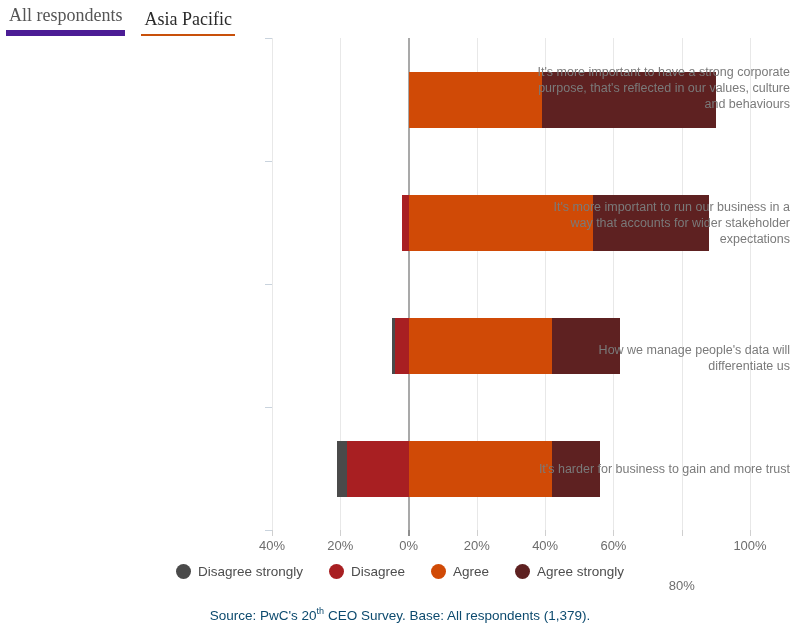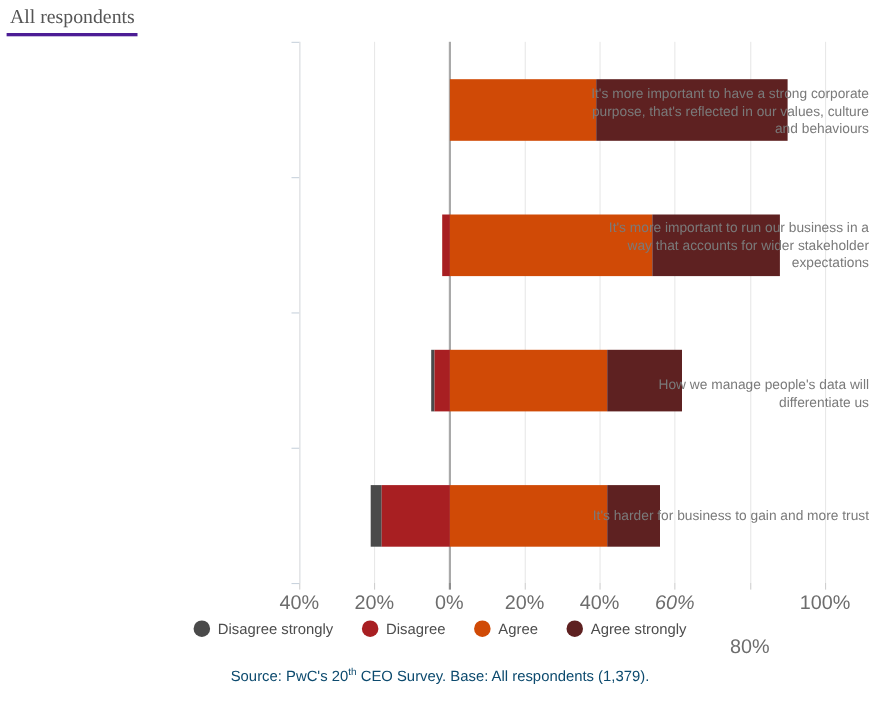--- a/index.html
+++ b/index.html
@@ -23,21 +23,21 @@
   }
   .tab {
     font-family: "Liberation Serif", serif;
     font-size: 18px;
     line-height: 22px;
     padding: 0 3px 4px 3px;
     color: #4a4a4a;
     cursor: pointer;
     white-space: nowrap;
   }
-  .tab.inactive { border-bottom: 3px solid #4c1d95; color: #555; }
+  .tab.inactive { border-bottom: 6px solid #4c1d95; color: #555; }
   .tab.active   { border-bottom: 2px solid #C8500A; color: #2b2b2b; }
 
   
   .plot {
     position: absolute;
     left: 272px; top: 38px;
     width: 478px; height: 492px;
   }
   .yaxis-line {
     position: absolute; left: 0; top: 0;
@@ -60,21 +60,21 @@
   }
   .xtick {
     position: absolute; top: 492px;
     width: 1px; height: 6px;
     background: #cfcfcf;
   }
   .xtick.zero { background: #8e8e8e; width: 2px; }
   .xlabel {
     position: absolute;
     top: 500px;
-    font-size: 18px;
+    font-size: 13px;
     color: #6d6d6d;
     transform: translateX(-50%);
     white-space: nowrap;
   }
 
   
   .bar-seg {
     position: absolute;
     height: 56px;
   }
@@ -116,20 +116,21 @@
   }
   .source sup { font-size: 9px; vertical-align: super; }
 </style>
 </head>
 <body>
 
 <div id="root">
 
   <div class="tabs">
     <div class="tab inactive">All respondents</div>
+    <div class="tab active">Asia Pacific</div>
   </div>
 
   <div class="plot" id="plot">
     <div class="yaxis-line"></div>
   <div class="gridline" style="left: 0px;"></div>
       <div class="xtick" style="left: 0px;"></div>
       <div class="xlabel" style="left: 0px;">40%</div>
       <div class="gridline" style="left: 68.2857px;"></div>
       <div class="xtick" style="left: 68.2857px;"></div>
       <div class="xlabel" style="left: 68.2857px;">20%</div>
@@ -137,21 +138,21 @@
       <div class="xtick zero" style="left: 135.571px;"></div>
       <div class="xlabel" style="left: 136.571px;">0%</div>
       <div class="gridline" style="left: 204.857px;"></div>
       <div class="xtick" style="left: 204.857px;"></div>
       <div class="xlabel" style="left: 204.857px;">20%</div>
       <div class="gridline" style="left: 273.143px;"></div>
       <div class="xtick" style="left: 273.143px;"></div>
       <div class="xlabel" style="left: 273.143px;">40%</div>
       <div class="gridline" style="left: 341.429px;"></div>
       <div class="xtick" style="left: 341.429px;"></div>
-      <div class="xlabel" style="left: 341.429px; font-style: italic;">60%</div>
+      <div class="xlabel" style="left: 341.429px;">60%</div>
       <div class="gridline" style="left: 409.714px;"></div>
       <div class="xtick" style="left: 409.714px;"></div>
       <div class="xlabel" style="left: 409.714px; margin-top: 40px;">80%</div>
       <div class="gridline" style="left: 478px;"></div>
       <div class="xtick" style="left: 478px;"></div>
       <div class="xlabel" style="left: 478px;">100%</div>
       <div class="ytick" style="top: 0px;"></div>
       <div class="ytick" style="top: 123px;"></div>
       <div class="ytick" style="top: 246px;"></div>
       <div class="ytick" style="top: 369px;"></div>
@@ -165,21 +166,21 @@
       <div class="bar-seg" title="Disagree: 4% — How we manage people's data will differentiate us" style="left: 122.914px; width: 13.6571px; top: 280px; background: rgb(168, 31, 34);"></div>
       <div class="bar-seg" title="Agree: 42% — How we manage people's data will differentiate us" style="left: 136.571px; width: 143.4px; top: 280px; background: rgb(208, 74, 6);"></div>
       <div class="bar-seg" title="Agree strongly: 20% — How we manage people's data will differentiate us" style="left: 279.971px; width: 68.2857px; top: 280px; background: rgb(94, 33, 33);"></div>
       <div class="bar-seg" title="Disagree strongly: 3% — It's harder for business to gain and keep trust" style="left: 64.8714px; width: 10.2429px; top: 403px; background: rgb(74, 74, 74);"></div>
       <div class="bar-seg" title="Disagree: 18% — It's harder for business to gain and keep trust" style="left: 75.1143px; width: 61.4571px; top: 403px; background: rgb(168, 31, 34);"></div>
       <div class="bar-seg" title="Agree: 42% — It's harder for business to gain and keep trust" style="left: 136.571px; width: 143.4px; top: 403px; background: rgb(208, 74, 6);"></div>
       <div class="bar-seg" title="Agree strongly: 14% — It's harder for business to gain and keep trust" style="left: 279.971px; width: 47.8px; top: 403px; background: rgb(94, 33, 33);"></div>
     </div>
 
   <div id="cat-labels">
-      <div class="cat-label" style="top: 39px; height: 123px; display: flex; align-items: center; justify-content: flex-end;">It's more important to have a strong corporate purpose, that's reflected in our values, culture and behaviours</div>
+      <div class="cat-label" style="top: 26px; height: 123px; display: flex; align-items: center; justify-content: flex-end;">It's more important to have a strong corporate purpose, that's reflected in our values, culture and behaviours</div>
       <div class="cat-label" style="top: 161px; height: 123px; display: flex; align-items: center; justify-content: flex-end;">It's more important to run our business in a way that accounts for wider stakeholder expectations</div>
       <div class="cat-label" style="top: 296px; height: 123px; display: flex; align-items: center; justify-content: flex-end;">How we manage people's data will differentiate us</div>
       <div class="cat-label" style="top: 407px; height: 123px; display: flex; align-items: center; justify-content: flex-end;">It's harder for business to gain and more trust</div>
     </div>
 
   <div class="legend" id="legend">
       <div class="legend-item">
         <span class="legend-dot" style="background: rgb(74, 74, 74);"></span>
         <span class="legend-text">Disagree strongly</span>
       </div>

